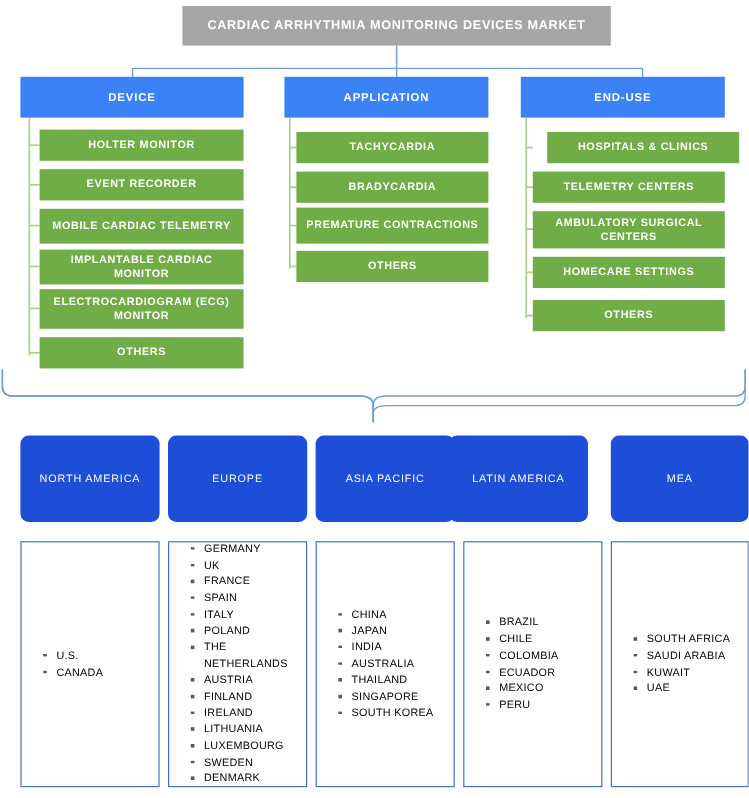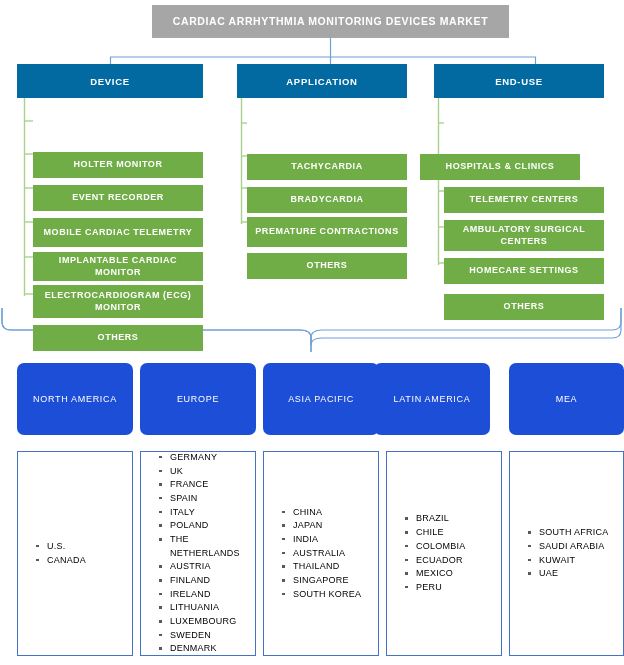--- a/index.html
+++ b/index.html
@@ -53,21 +53,21 @@
 
   
   .seg-col {
     position: absolute;
     top: 64px;
   }
   .seg-head {
     position: absolute;
     top: 0;
     height: 34px;
-    background: #0369a1;
+    background: #3b82f6;
     color: #ffffff;
     font-size: 9.5px;
     font-weight: bold;
     letter-spacing: 0.7px;
     display: flex;
     align-items: center;
     justify-content: center;
     text-align: center;
     box-sizing: border-box;
   }
@@ -78,21 +78,20 @@
     font-size: 9px;
     font-weight: bold;
     letter-spacing: 0.55px;
     display: flex;
     align-items: center;
     justify-content: center;
     text-align: center;
     line-height: 1.25;
     box-sizing: border-box;
     padding: 0 4px;
-    margin-top: 44px;
   }
 
   
   .region-head {
     position: absolute;
     top: 363px;
     height: 72px;
     background: #1d4ed8;
     border-radius: 7px;
     color: #ffffff;
@@ -206,21 +205,21 @@
       </div>
       <div class="seg-col" style="left: 0px; top: 0px;">
         <div class="seg-head" style="left: 237px; top: 64px; width: 170px;">APPLICATION</div>
         <div class="seg-item" style="left: 247px; top: 110px; width: 160px; height: 26px;">TACHYCARDIA</div>
         <div class="seg-item" style="left: 247px; top: 143px; width: 160px; height: 26px;">BRADYCARDIA</div>
         <div class="seg-item" style="left: 247px; top: 173px; width: 160px; height: 30px;">PREMATURE CONTRACTIONS</div>
         <div class="seg-item" style="left: 247px; top: 209px; width: 160px; height: 26px;">OTHERS</div>
       </div>
       <div class="seg-col" style="left: 0px; top: 0px;">
         <div class="seg-head" style="left: 434px; top: 64px; width: 170px;">END-USE</div>
-        <div class="seg-item" style="left: 420px; top: 110px; width: 160px; height: 26px;">HOSPITALS &amp; CLINICS</div>
+        <div class="seg-item" style="left: 456px; top: 110px; width: 160px; height: 26px;">HOSPITALS &amp; CLINICS</div>
         <div class="seg-item" style="left: 444px; top: 143px; width: 160px; height: 26px;">TELEMETRY CENTERS</div>
         <div class="seg-item" style="left: 444px; top: 176px; width: 160px; height: 31px;">AMBULATORY SURGICAL CENTERS</div>
         <div class="seg-item" style="left: 444px; top: 214px; width: 160px; height: 26px;">HOMECARE SETTINGS</div>
         <div class="seg-item" style="left: 444px; top: 250px; width: 160px; height: 26px;">OTHERS</div>
       </div>
     </div>
 
   <div id="regions-layer">
       <div class="region-head" style="left: 17px; width: 116px;">NORTH AMERICA</div>
       <div class="region-box" style="left: 17px; width: 116px;">

